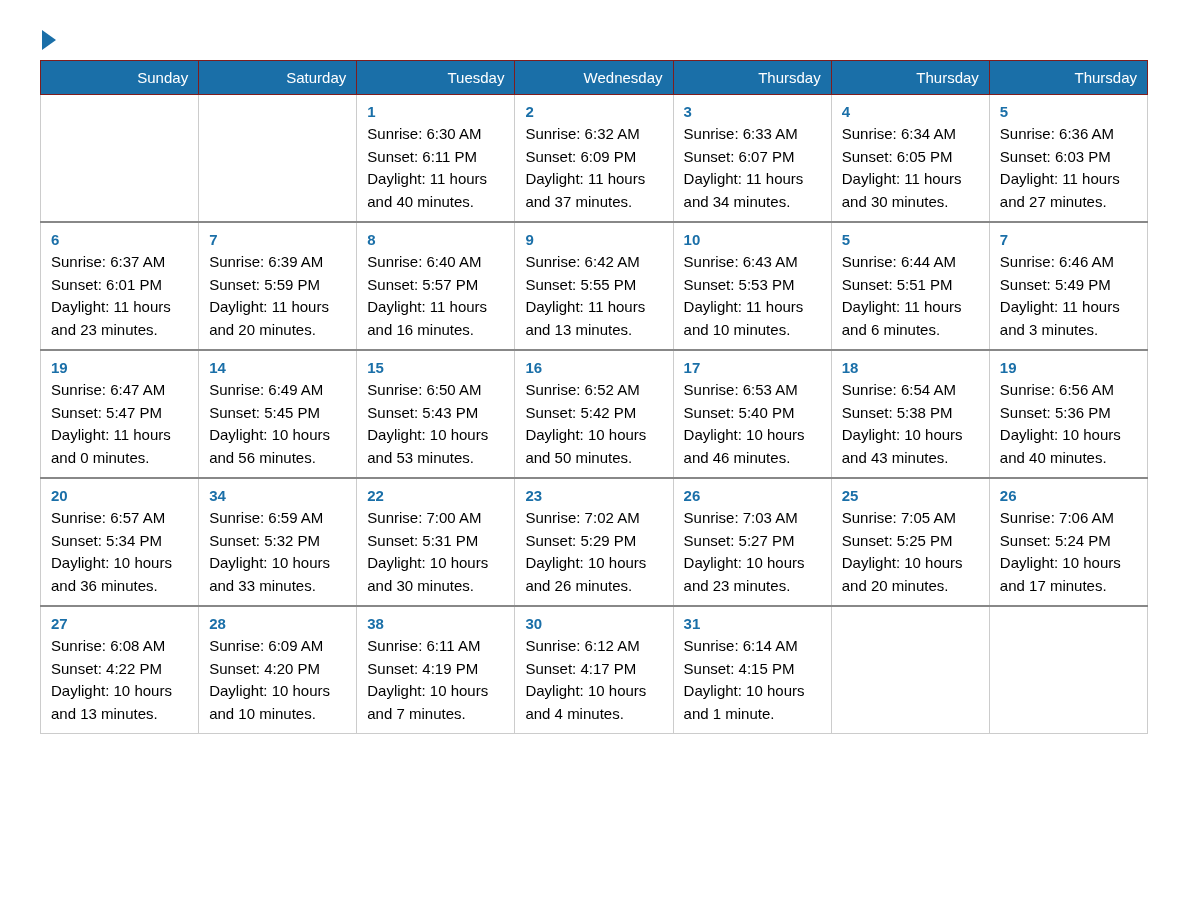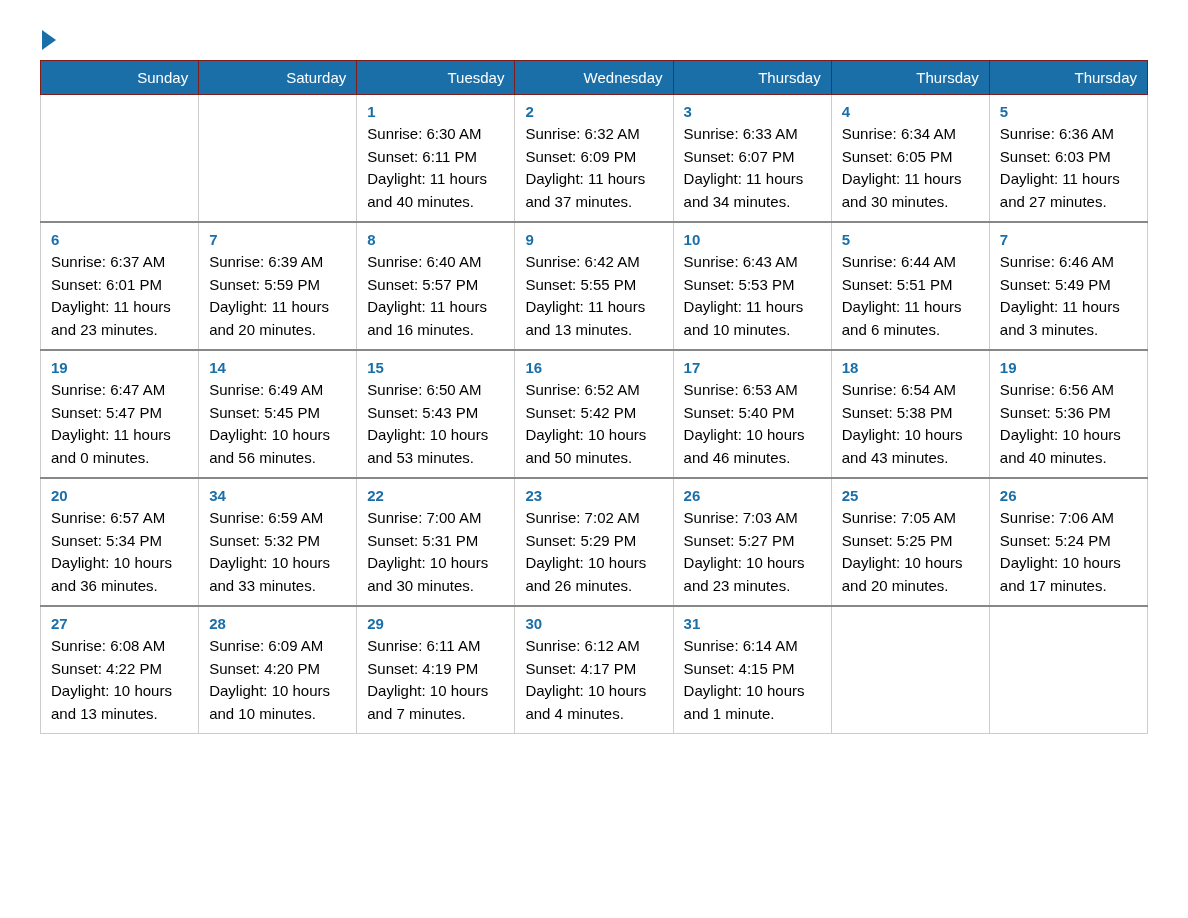--- a/index.html
+++ b/index.html
@@ -240,21 +240,21 @@
       <tr>
         <td>
           <span class="day-number">27</span>
           <div class="day-info">Sunrise: 6:08 AM<br>Sunset: 4:22 PM<br>Daylight: 10 hours<br>and 13 minutes.</div>
         </td>
         <td>
           <span class="day-number">28</span>
           <div class="day-info">Sunrise: 6:09 AM<br>Sunset: 4:20 PM<br>Daylight: 10 hours<br>and 10 minutes.</div>
         </td>
         <td>
-          <span class="day-number">29</span>
+          <span class="day-number">38</span>
           <div class="day-info">Sunrise: 6:11 AM<br>Sunset: 4:19 PM<br>Daylight: 10 hours<br>and 7 minutes.</div>
         </td>
         <td>
           <span class="day-number">30</span>
           <div class="day-info">Sunrise: 6:12 AM<br>Sunset: 4:17 PM<br>Daylight: 10 hours<br>and 4 minutes.</div>
         </td>
         <td>
           <span class="day-number">31</span>
           <div class="day-info">Sunrise: 6:14 AM<br>Sunset: 4:15 PM<br>Daylight: 10 hours<br>and 1 minute.</div>
         </td>

